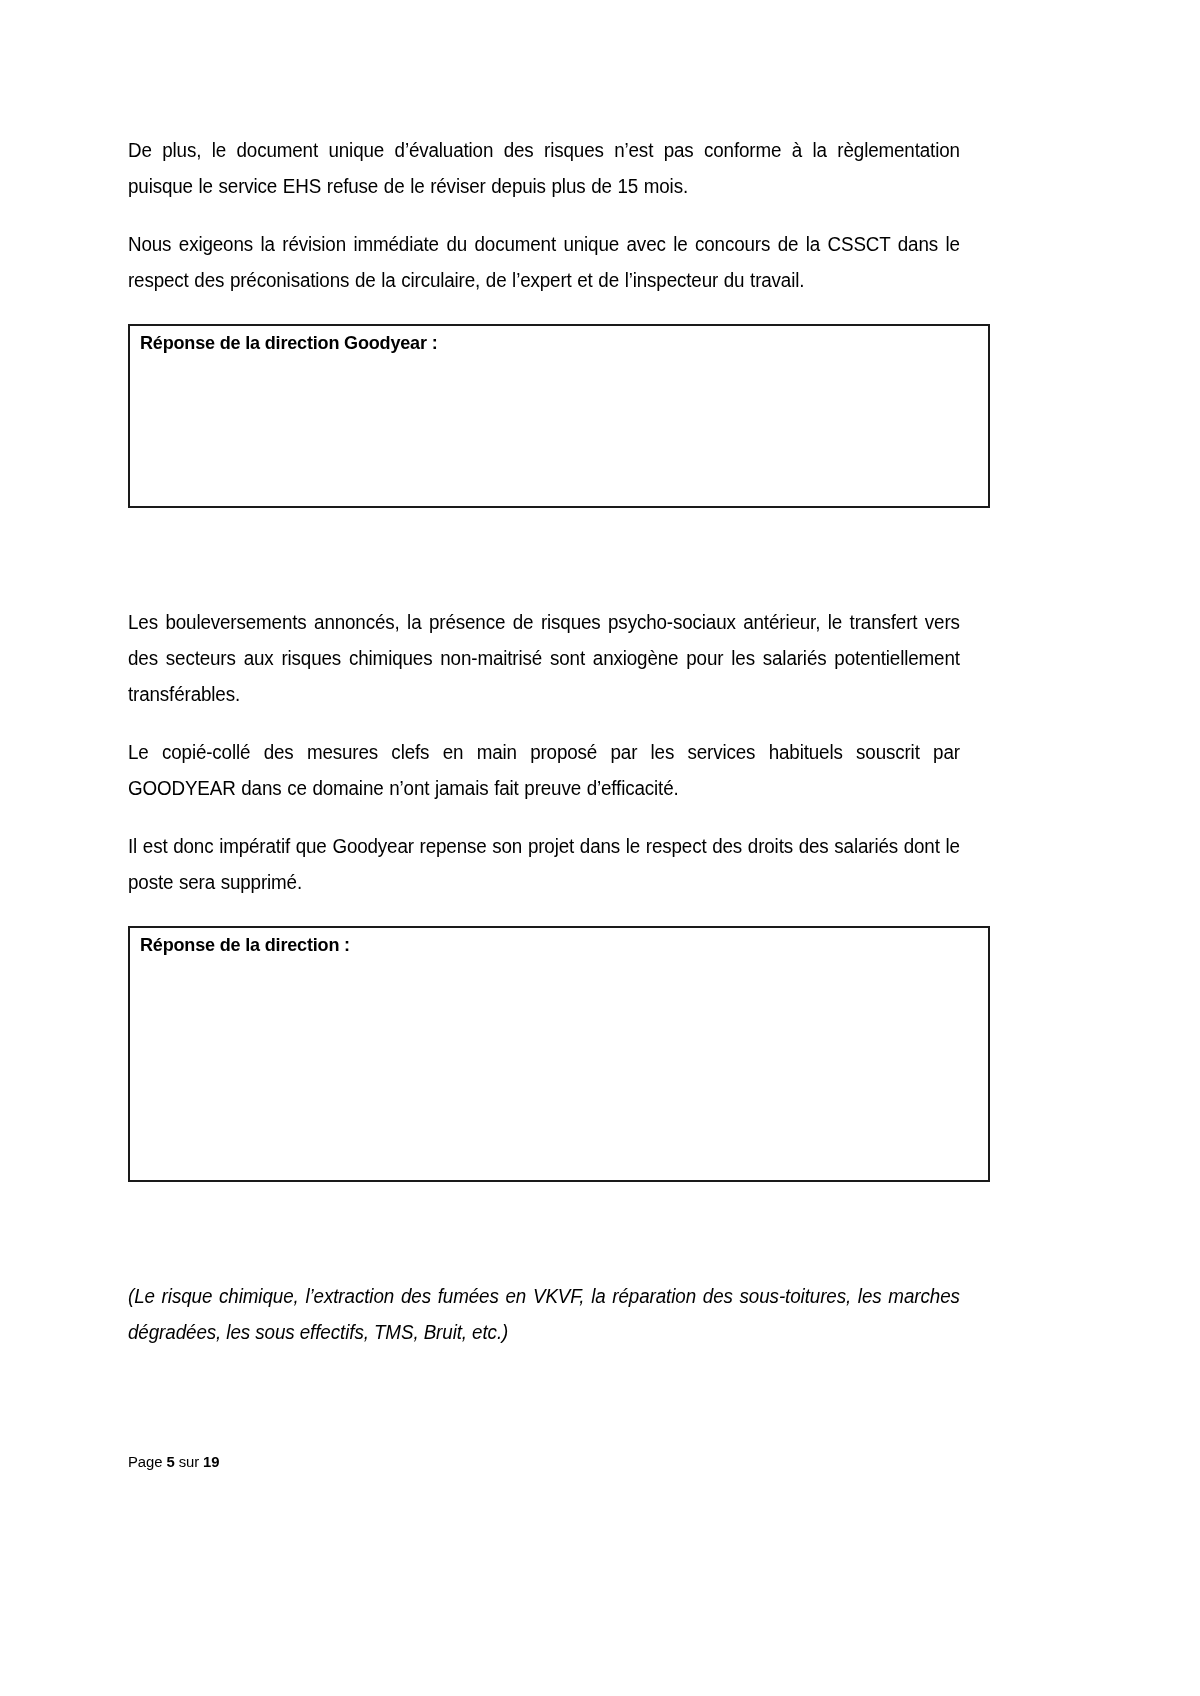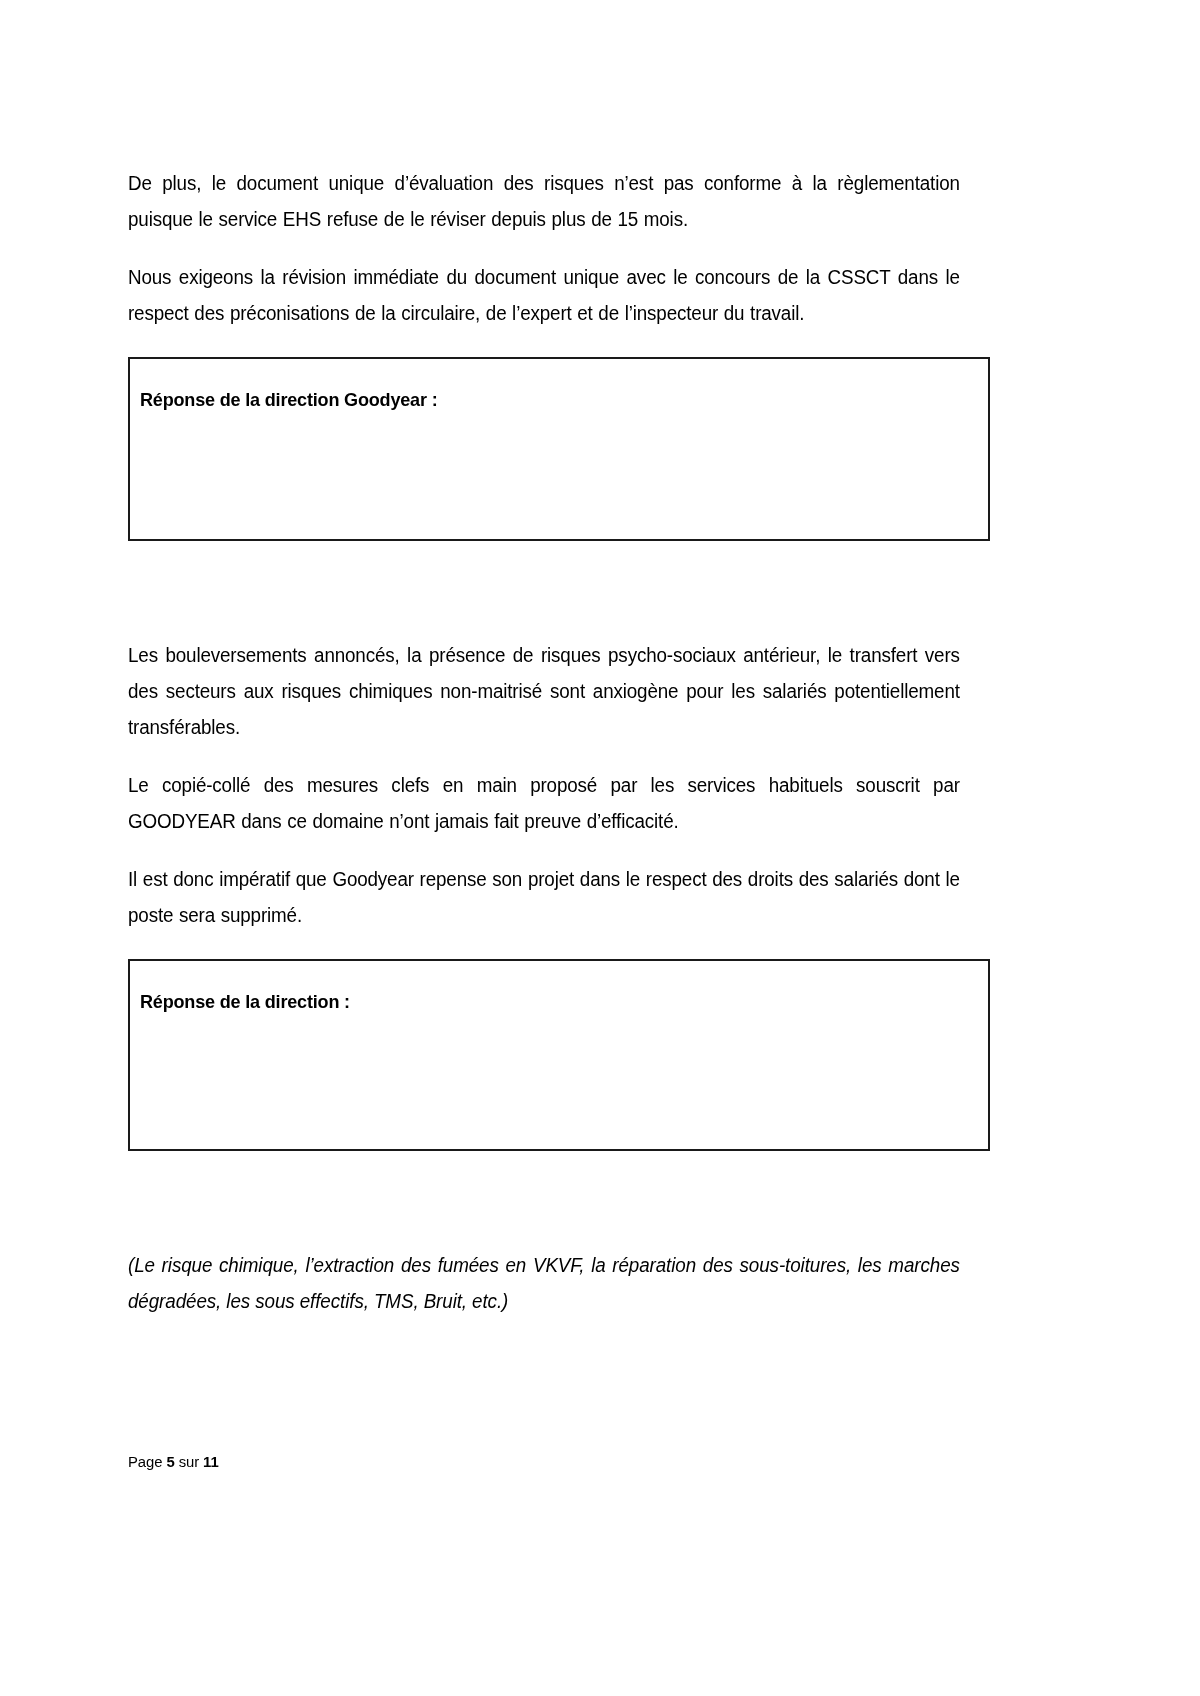--- a/index.html
+++ b/index.html
@@ -17,21 +17,20 @@
     height: 1696px;
     background: #ffffff;
     overflow: hidden;
     box-sizing: border-box;
   }
   .content {
     position: absolute;
     left: 128px;
     top: 0;
     width: 862px;
-    margin-top: 33px;
   }
 
   
   .para {
     font-size: 19.5px;
     line-height: 36px;
     text-align: justify;
     text-justify: inter-word;
     letter-spacing: -0.15px;
     word-spacing: 0.6px;
@@ -68,21 +67,21 @@
     transform: scaleX(0.965);
     transform-origin: left top;
   }
 
   
   .response-box {
     border: 2px solid #1a1a1a;
     box-sizing: border-box;
     width: 862px;
     background: #ffffff;
-    padding: 28px 10px 0 10px;
+    padding: 4px 10px 0 10px;
   }
   .response-box-label {
     font-size: 19px;
     font-weight: bold;
     line-height: 26px;
     letter-spacing: -0.2px;
     display: inline-block;
     transform: scaleX(0.95);
     transform-origin: left top;
     white-space: nowrap;
@@ -133,31 +132,31 @@
     <div class="spacer-sm"></div>
 
     <p class="para">Les bouleversements annoncés, la présence de risques psycho-sociaux antérieur, le transfert vers des secteurs aux risques chimiques non-maitrisé sont anxiogène pour les salariés potentiellement transférables.</p>
 
     <p class="para">Le copié-collé des mesures clefs en main proposé par les services habituels souscrit par GOODYEAR dans ce domaine n’ont jamais fait preuve d’efficacité.</p>
 
     <p class="para">Il est donc impératif que Goodyear repense son projet dans le respect des droits des salariés dont le poste sera supprimé.</p>
 
     <div class="spacer-sm"></div>
 
-    <div class="response-box" style="height:192px;">
+    <div class="response-box" style="height:256px;">
       <span class="response-box-label">Réponse de la direction :</span>
     </div>
 
     <div class="spacer-lg"></div>
 
 
     <div class="spacer-sm"></div>
 
     <p class="italic-note">(Le risque chimique, l’extraction des fumées en VKVF, la réparation des sous-toitures, les marches dégradées, les sous effectifs, TMS, Bruit, etc.)</p>
 
   </div>
 
   <div class="footer">
     
-    <span class="footer-text"><span>Page </span><b>5</b><span> sur </span><b>11</b></span>
+    <span class="footer-text"><span>Page </span><b>5</b><span> sur </span><b>19</b></span>
   </div>
 
 </div>
 
 </body></html>

